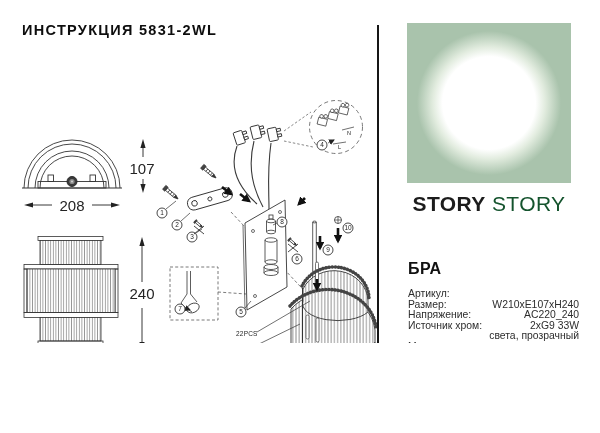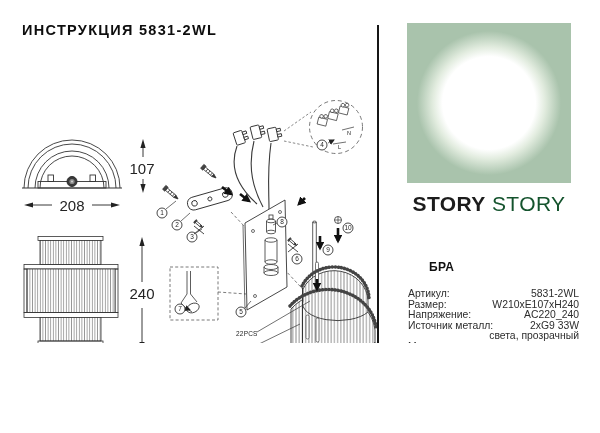--- a/index.html
+++ b/index.html
@@ -14,22 +14,22 @@
   .num text{font-size:6.5px;text-anchor:middle;}
   .pcs{font-size:6.5px;letter-spacing:0.2px;}
   .nl{font-size:5.5px;}
   #divider{position:absolute;left:377px;top:25px;width:2px;height:386px;background:#161616;}
   #logo-square{position:absolute;left:407px;top:23px;width:164px;height:160px;
       background:radial-gradient(circle closest-side at 50% 50%, #ffffff 58%, #e2ecdf 70%, #a9c3ac 90%);}
   #brand{position:absolute;left:403px;top:192px;width:172px;text-align:center;
       font-size:21px;letter-spacing:0.4px;white-space:nowrap;color:#1c1c1c;}
   #brand .b1{font-weight:700;}
   #brand .b2{font-weight:300;color:#14532d;}
-  #category{position:absolute;left:408px;top:260px;font-size:12px;font-weight:bold;
-      letter-spacing:0.4px;color:#111;margin-left:21px;}
+  #category{position:absolute;left:408px;top:260px;font-size:16px;font-weight:bold;
+      letter-spacing:0.4px;color:#111;}
   #specs{position:absolute;left:408px;top:289px;width:171px;font-size:10.4px;
       line-height:10.6px;color:#2d2d2d;}
   .spec-row{display:flex;align-items:center;}
   .spec-label{white-space:nowrap;padding-right:4px;}
   .spec-value{flex:1;text-align:right;}
   #footer{position:absolute;left:396px;top:390px;width:190px;text-align:center;
       font-size:7.5px;line-height:10px;letter-spacing:0.3px;color:#2b2b2b;}
 </style>
 </head>
 <body>
@@ -334,32 +334,31 @@
   <div id="brand">
     <span class="b1">STORY</span>
     <span class="b2">STORY</span>
   </div>
 
   <div id="category">БРА</div>
 
   <div id="specs">
     <div class="spec-row">
       <span class="spec-label">Артикул:</span>
-      <span class="spec-value">5831-2WL</span>
     </div>
     <div class="spec-row">
       <span class="spec-label">Размер:</span>
       <span class="spec-value">W210xE107xH240</span>
     </div>
     <div class="spec-row">
       <span class="spec-label">Напряжение:</span>
       <span class="spec-value">AC220_240</span>
     </div>
     <div class="spec-row">
-      <span class="spec-label">Источник металл:</span>
+      <span class="spec-label">Источник хром:</span>
       <span class="spec-value">2xG9 33W</span>
     </div>
     <div class="spec-row">
       <span class="spec-value">света, прозрачный</span>
     </div>
     <div class="spec-row">
       <span class="spec-label">Материал:</span>
     </div>
   </div>
 

